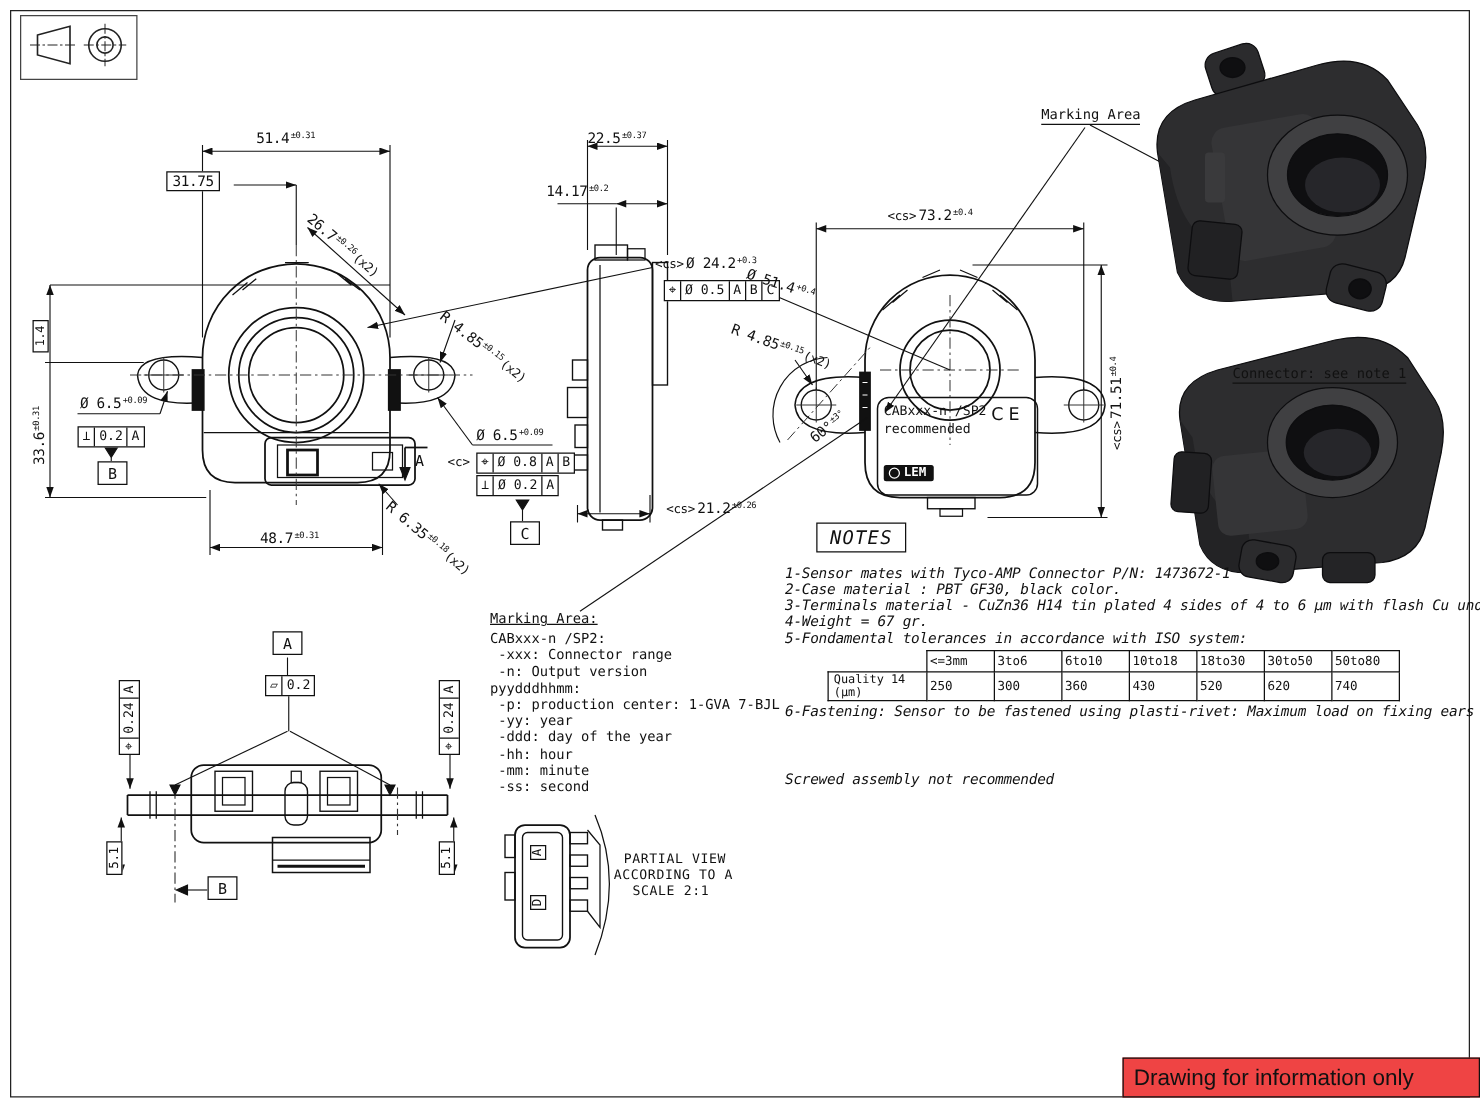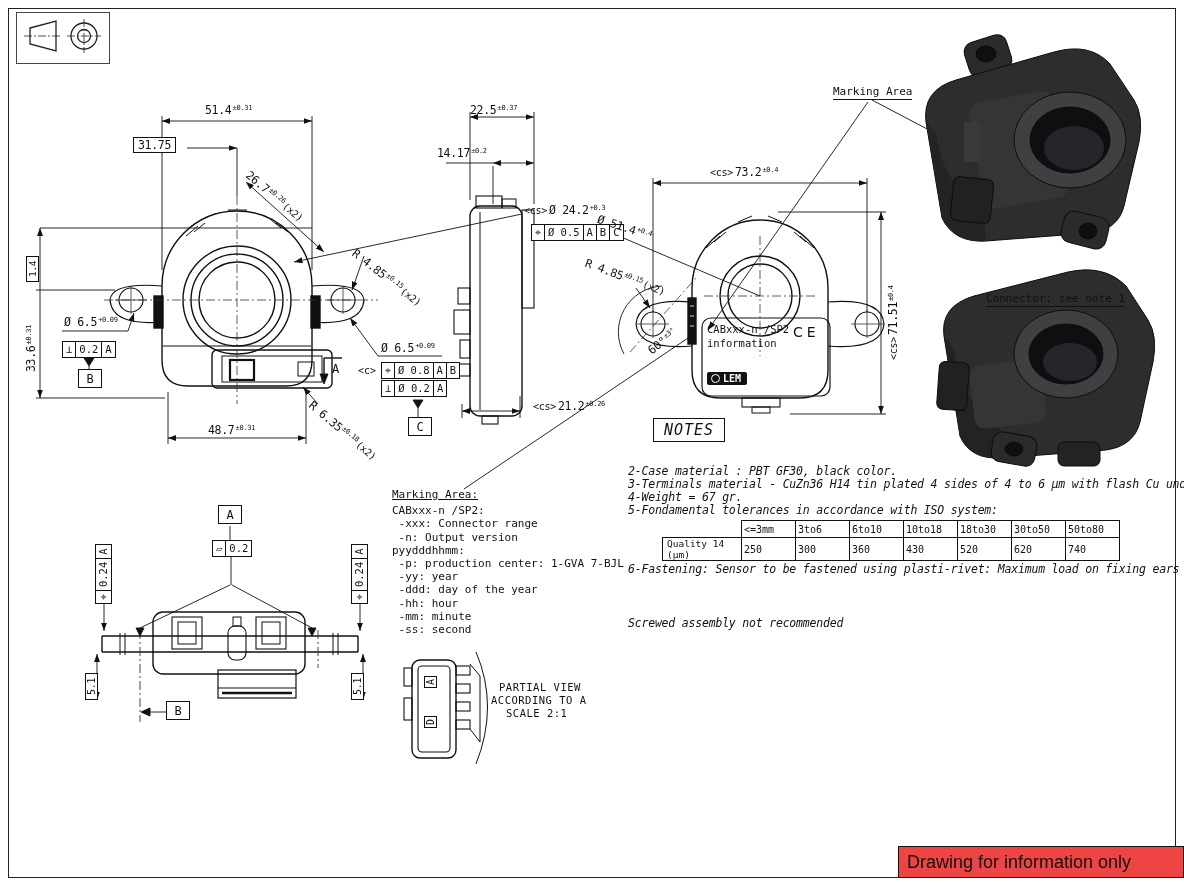--- a/index.html
+++ b/index.html
@@ -335,21 +335,21 @@
     <span class="pfx">&lt;cs&gt;</span><span>73.2</span><span class="tol">±0.4</span></div>
   <div class="dim" style="left:600px;top:212px;transform:rotate(18deg);transform-origin:0 0;">
     <span>Ø 51.4</span><span class="tol">+0.4</span></div>
   <div class="dim" style="left:588px;top:256px;transform:rotate(20deg);transform-origin:0 0;">
     <span>R 4.85</span><span class="tol">±0.15</span><span class="sfx">(x2)</span></div>
   <div class="dim" style="left:645px;top:346px;transform:rotate(-38deg);transform-origin:0 0;">
     <span>60°</span><span class="tol">±3°</span></div>
   <div class="dim r90" style="left:886px;top:360px;">
     <span class="pfx">&lt;cs&gt;</span><span>71.51</span><span class="tol">±0.4</span></div>
   <div class="plate-txt" style="left:707px;top:323px;">CABxxx-n /SP2</div>
-  <div class="plate-txt" style="left:707px;top:337px;">information</div>
+  <div class="plate-txt" style="left:707px;top:337px;">recommended</div>
   <div class="ce" style="left:793px;top:324px;">CE</div>
   <div class="lem" style="left:707px;top:372px;justify-content:flex-end;">
     <span class="ring"></span>
       <span>LEM</span>
     </div>
 
   <div class="datum" style="left:218px;top:505px;">A</div>
   <div class="fcf" style="left:212px;top:540px;">
     <span>▱</span>
       <span>0.2</span>
@@ -387,20 +387,21 @@
     <div> -ddd: day of the year</div>
     <div> -hh: hour</div>
     <div> -mm: minute</div>
     <div> -ss: second</div>
   </div>
 
   <div class="lbl underl" style="left:833px;top:85px;">Marking Area</div>
   <div class="lbl underl" style="left:986px;top:249px;margin-top:43px;">Connector: see note 1</div>
 
   <div class="notes-title" style="left:653px;top:418px;">NOTES</div>
+  <div class="note" style="left:628px;top:451px;">1-Sensor mates with Tyco-AMP Connector P/N: 1473672-1</div>
   <div class="note" style="left:628px;top:464px;">2-Case material : PBT GF30, black color.</div>
   <div class="note" style="left:628px;top:477px;">3-Terminals material - CuZn36 H14 tin plated 4 sides of 4 to 6 µm with flash Cu underlayer.</div>
   <div class="note" style="left:628px;top:490px;">4-Weight = 67 gr.</div>
   <div class="note" style="left:628px;top:503px;">5-Fondamental tolerances in accordance with ISO system:</div>
   <div class="note" style="left:628px;top:562px;">6-Fastening: Sensor to be fastened using plasti-rivet: Maximum load on fixing ears 70N.</div>
   <div class="note" style="left:628px;top:576px;margin-top:40px;">Screwed assembly not recommended</div>
 
   <table class="tol-table">
     <tbody>
         <tr>

